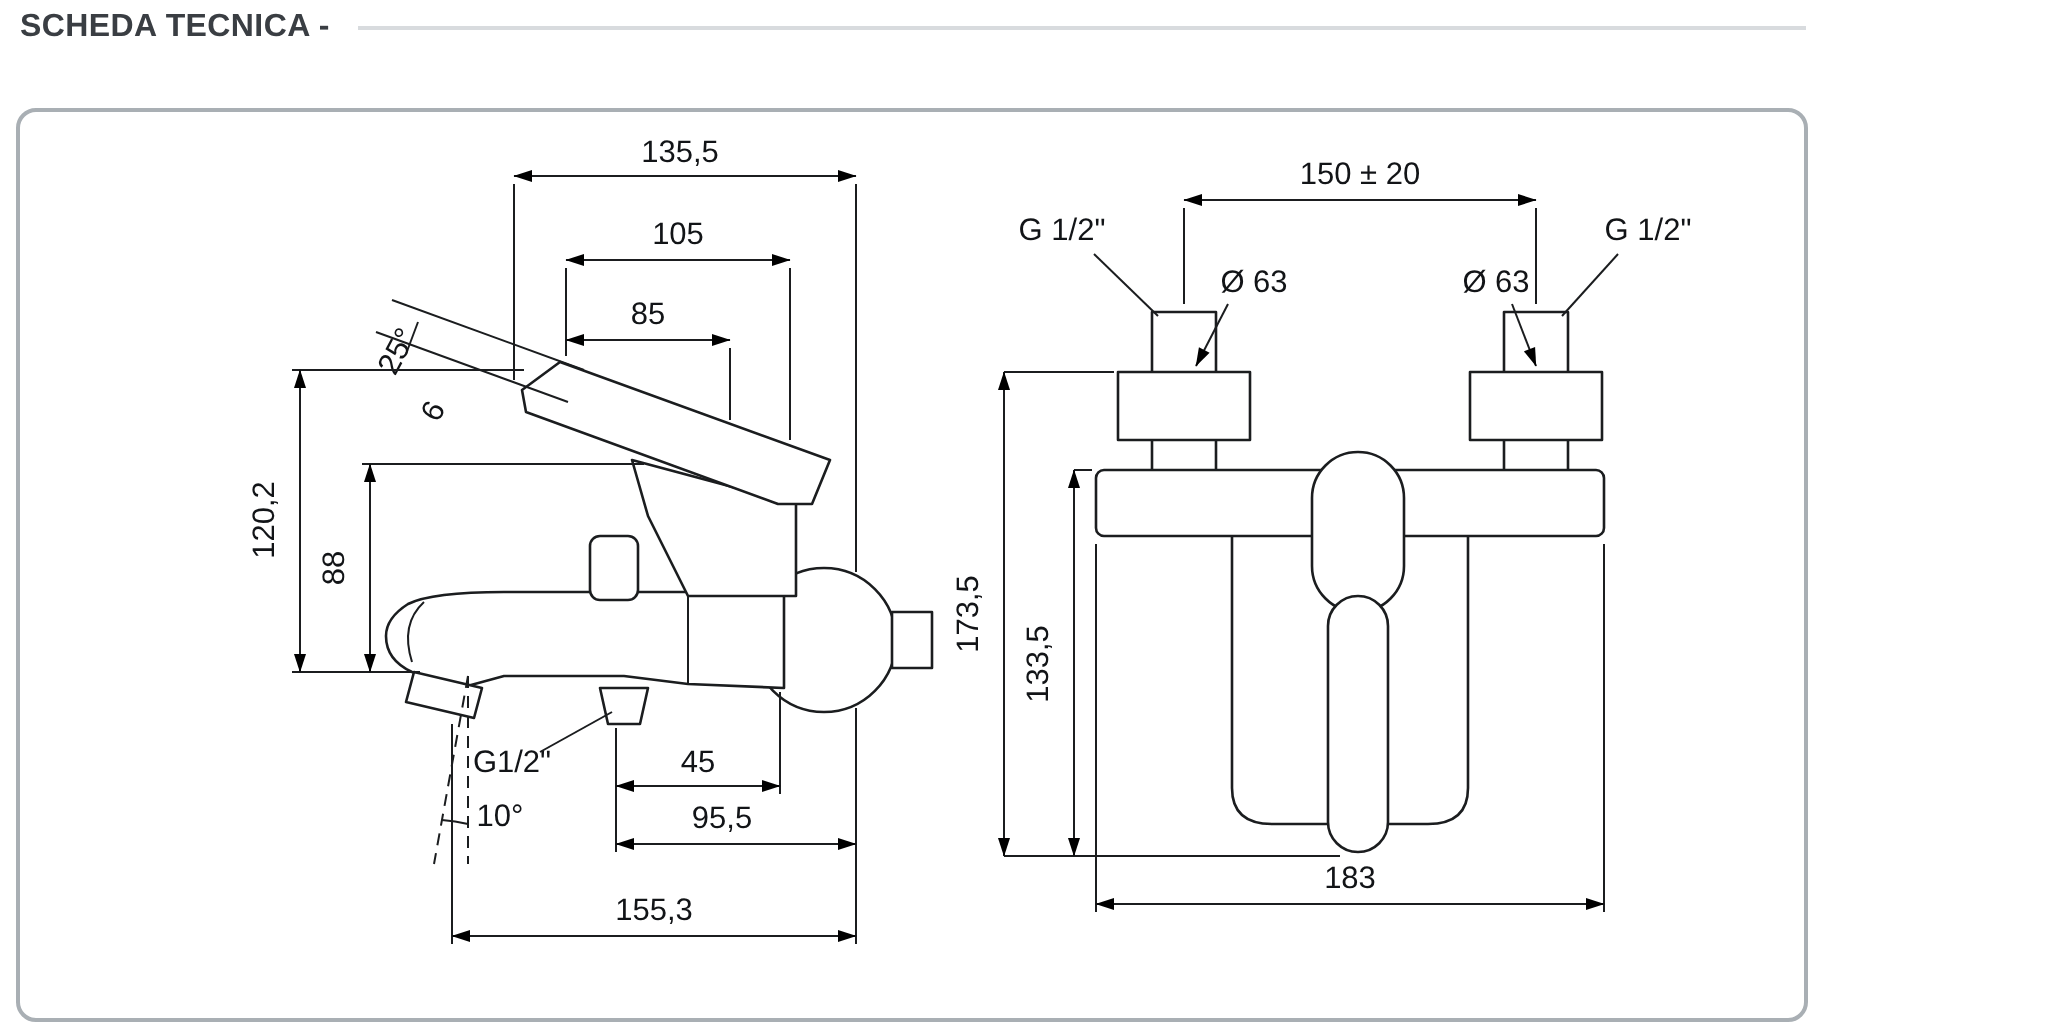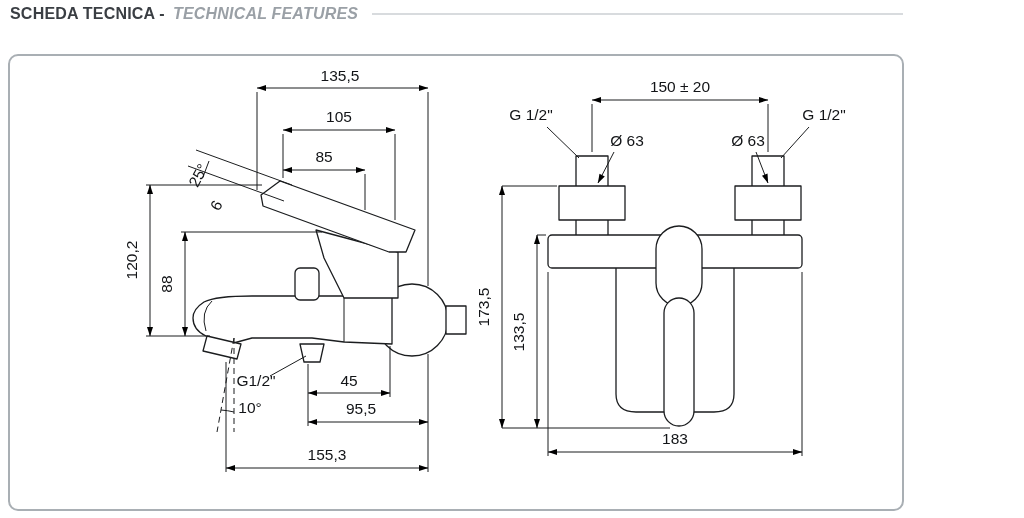--- a/index.html
+++ b/index.html
@@ -17,21 +17,20 @@
   .dim .dash{stroke-dasharray:6 4;}
   text{font-family:"Liberation Sans",sans-serif;font-size:15.5px;fill:#121417;text-anchor:middle;}
 </style>
 </head>
 <body>
 
 <div class="page">
 
   <header class="hdr">
     <span class="t1">SCHEDA TECNICA -</span>
-    <span class="t2">TECHNICAL FEATURES</span>
     <span class="rule"></span>
   </header>
 
   <div class="frame"></div>
 
   <svg class="draw" viewBox="0 0 1024 518">
     <defs>
       <marker id="arr" viewBox="0 0 10 10" refX="9.5" refY="5" markerWidth="10" markerHeight="10" orient="auto-start-reverse">
         <path d="M0.5,2 L9.8,5 L0.5,8 Z"></path>
       </marker>

